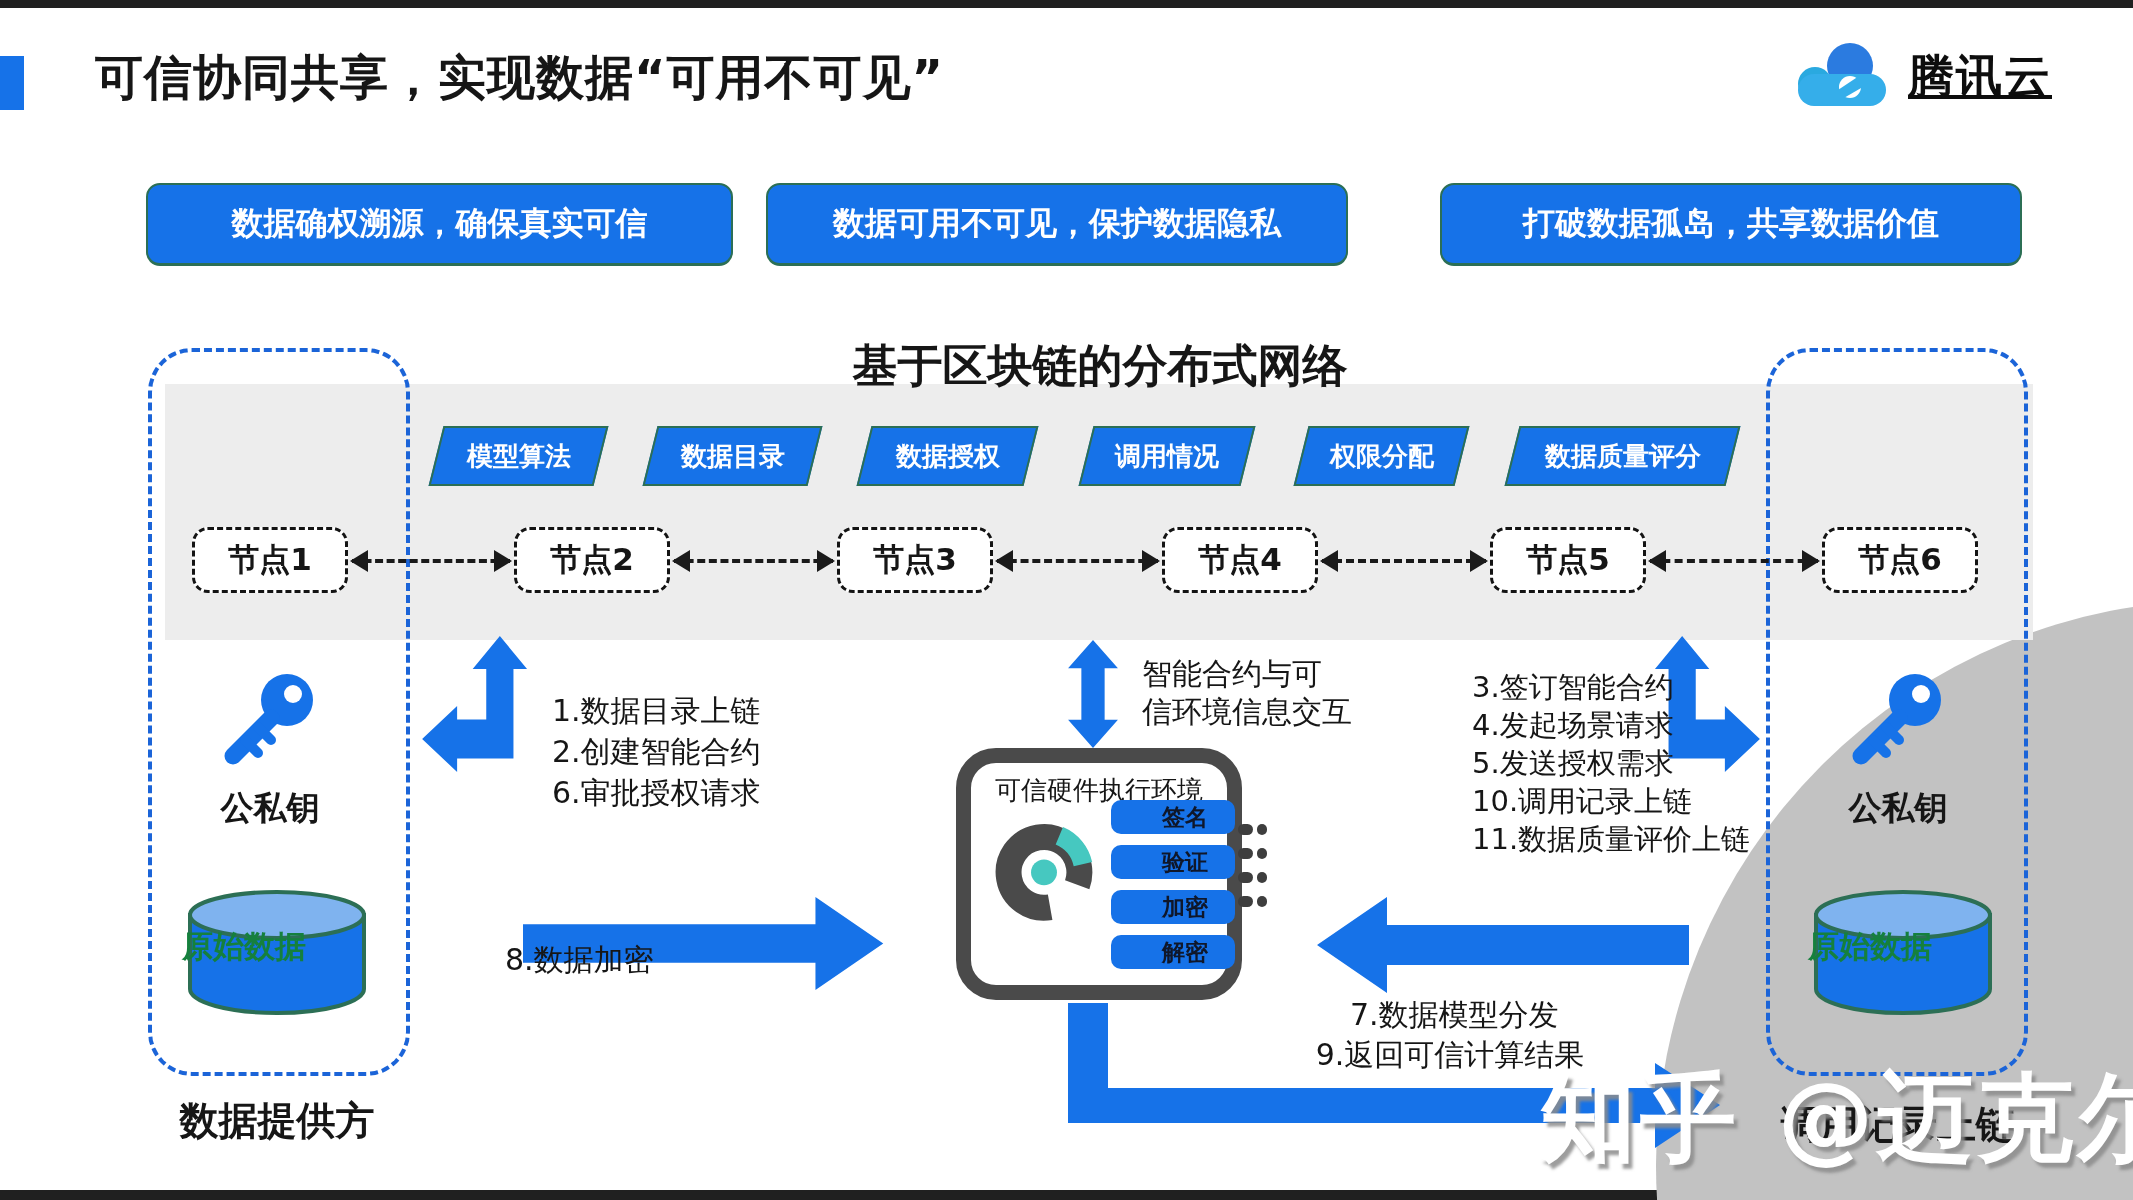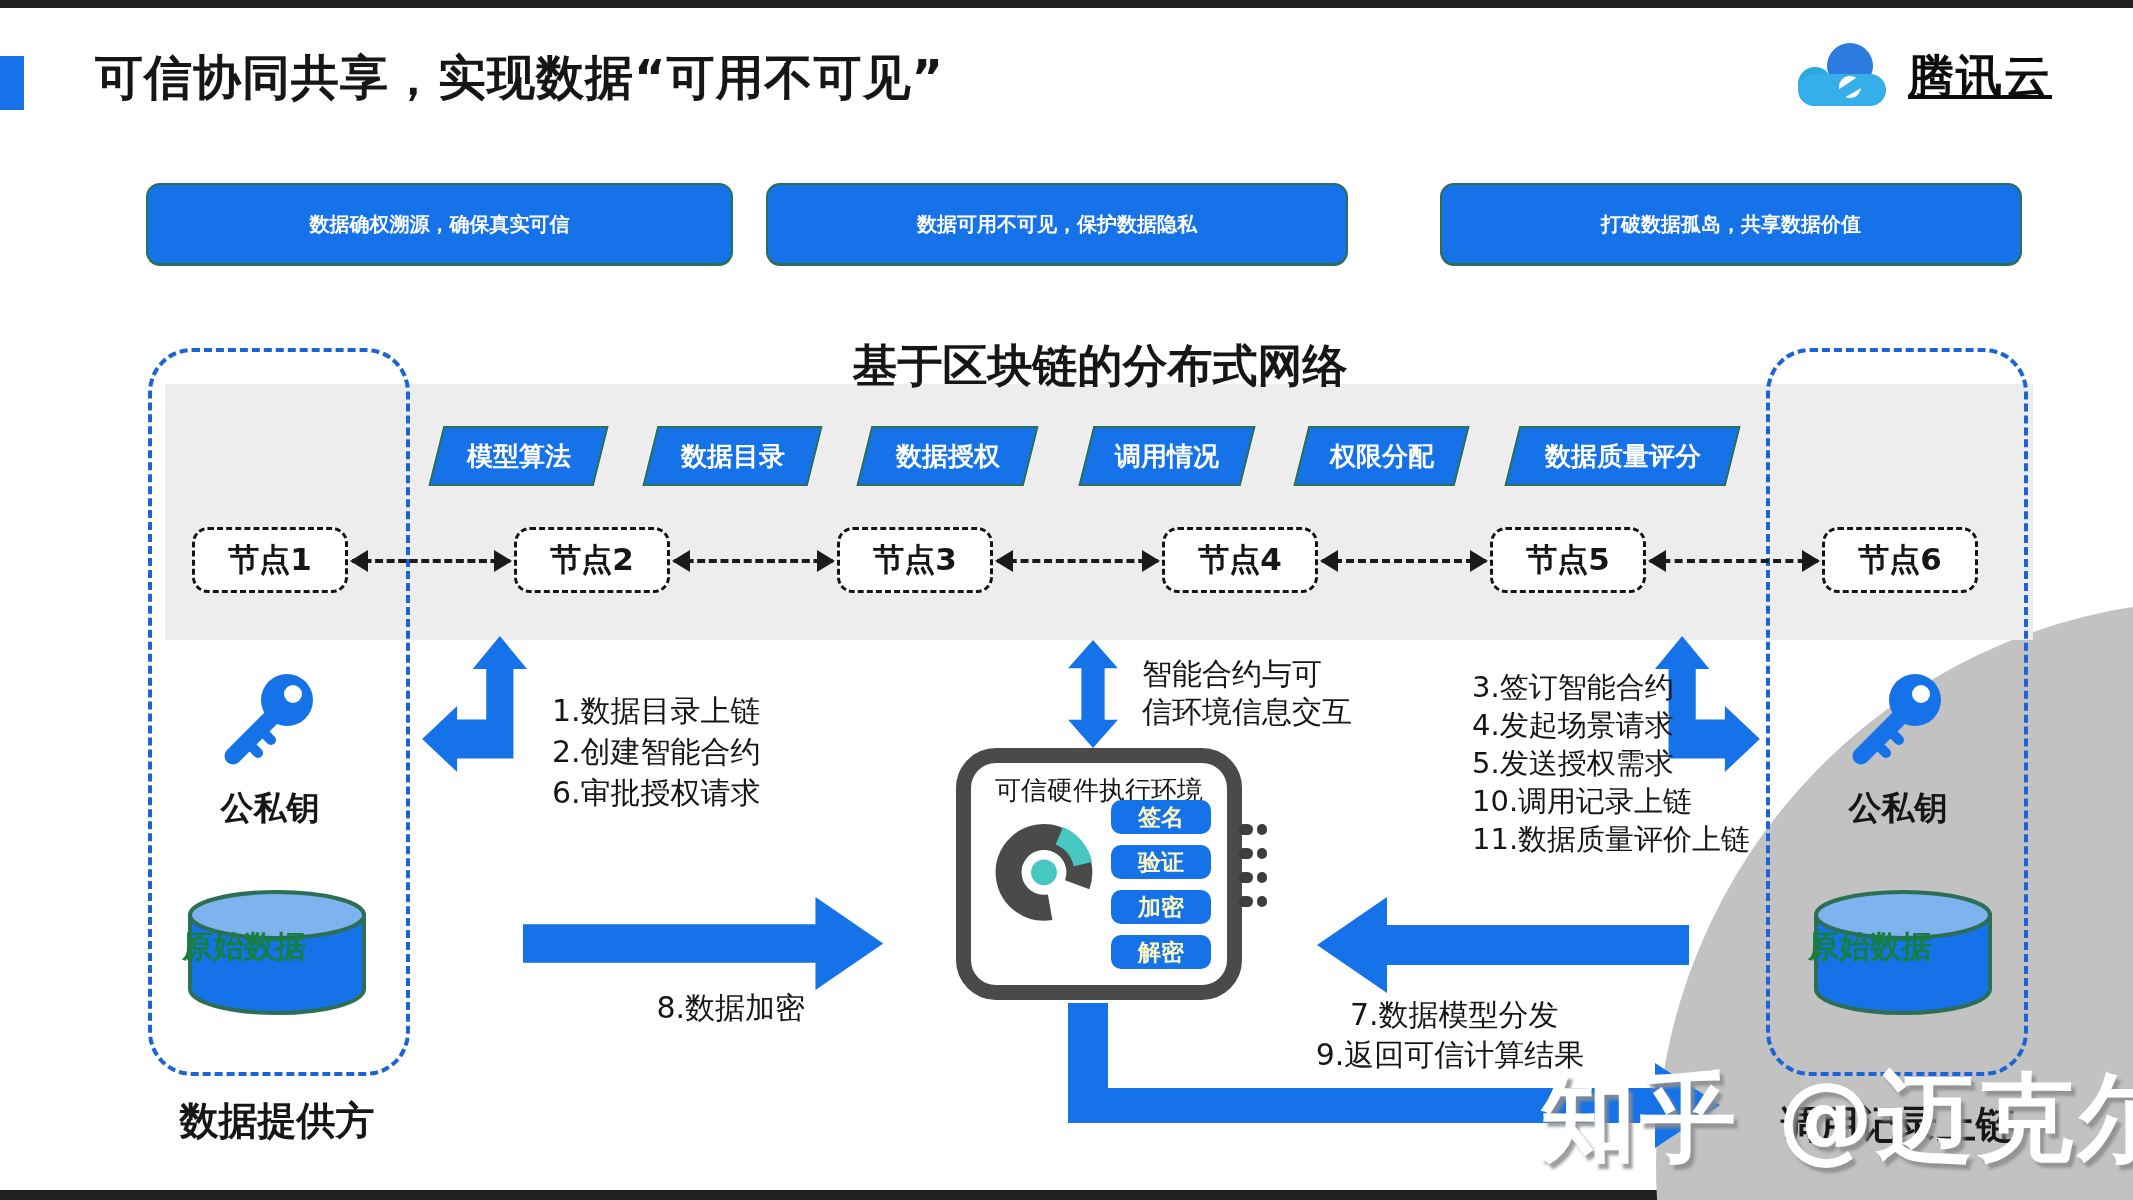--- a/index.html
+++ b/index.html
@@ -14,21 +14,21 @@
   .bar-top{left:0;top:0;width:2133px;height:8px;background:#202020;}
   .bar-bottom{left:0;top:1190px;width:2133px;height:10px;background:#202020;}
   
   .accent-square{left:0;top:56px;width:24px;height:54px;background:#1672E8;}
   .page-title{left:95px;top:46px;font-size:48px;font-weight:bold;letter-spacing:1px;white-space:nowrap;}
   .logo{left:1790px;top:40px;display:flex;align-items:center;gap:14px;}
   .logo-text{font-size:46px;font-weight:bold;color:#0d0d0d;letter-spacing:2px;text-decoration:underline;}
   
   .banner{
     top:183px;height:78px;background:#1672E8;border:2px solid #2C6F55;border-bottom-width:3px;
-    border-radius:14px;color:#fff;font-size:20px;font-weight:bold;
+    border-radius:14px;color:#fff;font-size:32px;font-weight:bold;
     display:flex;align-items:center;justify-content:center;white-space:nowrap;
   }
   
   .band{left:165px;top:384px;width:1868px;height:256px;background:#EDEDED;z-index:1;}
   .network-title{left:799px;top:336px;width:602px;text-align:center;font-size:45px;font-weight:bold;z-index:2;}
   .tag{
     top:426px;height:56px;background:#1672E8;border:2px solid #2C6F55;
     transform:skewX(-14deg);display:flex;align-items:center;justify-content:center;z-index:3;
   }
   .tag span{transform:skewX(14deg);color:#fff;font-size:26px;font-weight:bold;white-space:nowrap;}
@@ -48,21 +48,21 @@
   .cyl-wrap{width:190px;height:132px;z-index:4;}
   .cyl-text{position:absolute;left:0;right:0;top:38px;text-align:left;color:#15803d;font-size:31px;font-weight:bold;}
   
   .steps{font-size:30px;line-height:41px;white-space:pre-line;z-index:4;}
   .flow-label{font-size:30px;white-space:nowrap;z-index:4;}
   
   .tee-box{left:956px;top:748px;width:256px;height:222px;background:#fff;border:15px solid #4A4A4A;border-radius:40px;z-index:5;}
   .tee-title{position:absolute;left:0;right:0;top:10px;text-align:center;font-size:26px;font-weight:normal;}
   .tee-btn{
     position:absolute;left:140px;width:100px;height:34px;background:#1672E8;border-radius:10px;
-    color:#fef9c3;font-size:23px;font-weight:bold;display:flex;align-items:center;justify-content:center;
+    color:#0f172a;font-size:23px;font-weight:bold;display:flex;align-items:center;justify-content:center;padding-left:24px;
   }
   .pin{position:absolute;background:#3E3E3E;border-radius:6px;height:11px;z-index:6;}
   
   .wm-circle{left:1656px;top:600px;width:1130px;height:1130px;border-radius:50%;background:#C2C2C2;z-index:1;}
   .wm-text{
     left:1540px;top:1055px;z-index:10;color:#fff;font-size:96px;font-weight:bold;white-space:nowrap;
     text-shadow:4px 5px 3px rgba(140,140,140,0.85);letter-spacing:4px;
   }
   svg{display:block;}
   .z4{z-index:4;}
@@ -248,21 +248,21 @@
 <div class="abs pin" style="left:1238px;top:872px;width:15px;"></div>
 <div class="abs pin" style="left:1257px;top:872px;width:10px;"></div>
 <div class="abs pin" style="left:1238px;top:896px;width:15px;"></div>
 <div class="abs pin" style="left:1257px;top:896px;width:10px;"></div>
 
 <div class="abs z4" style="left:523px;top:897px;">
   <svg width="368" height="93" viewBox="0 0 380 96">
     <polygon points="0,28 302,28 302,0 372,48 302,96 302,68 0,68" fill="#1672E8"></polygon>
   </svg>
 </div>
-<div class="abs flow-label" style="left:505px;top:988px;width:300px;text-align:right;">8.数据加密</div>
+<div class="abs flow-label" style="left:505px;top:940px;width:300px;text-align:left;">8.数据加密</div>
 
 <div class="abs z4" style="left:1308px;top:897px;">
   <svg width="382" height="96" viewBox="0 0 380 96">
     <polygon points="380,28 78,28 78,0 8,48 78,96 78,68 380,68" fill="#1672E8"></polygon>
   </svg>
 </div>
 <div class="abs flow-label" style="left:1350px;top:995px;width:300px;text-align:left;">7.数据模型分发</div>
 
 <div class="abs z4" style="left:1060px;top:1003px;">
   <svg width="665" height="145" viewBox="0 0 665 145">

